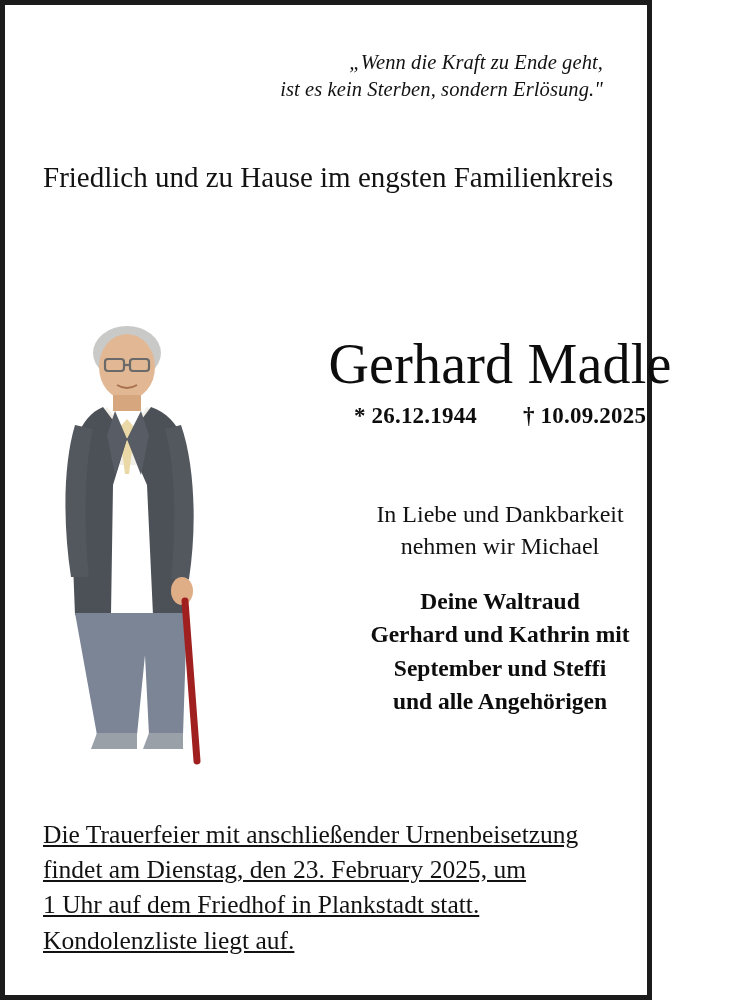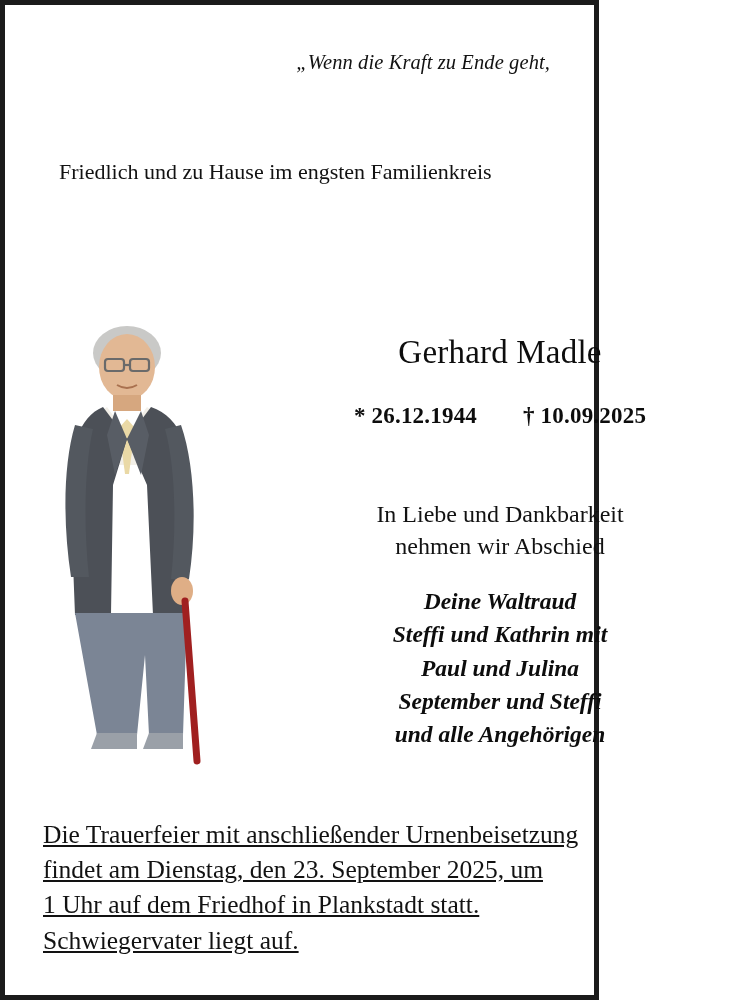--- a/index.html
+++ b/index.html
@@ -11,21 +11,21 @@
   body {
     width: 749px;
     height: 1000px;
     font-family: "Liberation Serif", serif;
     color: #111111;
     overflow: hidden;
   }
 
   .obituary {
     position: relative;
-    width: 599px;
+    width: 652px;
     height: 1000px;
     background: #701a75;
     border: 5px solid #1b1b1b;
     padding: 0;
   }
 
   .inner {
     position: absolute;
     top: 0; left: 0; right: 0; bottom: 0;
     background: #ffffff;
@@ -41,23 +41,23 @@
     font-size: 20.5px;
     line-height: 1.32;
     color: #121212;
     letter-spacing: 0.1px;
   }
   .quote .line { display: block; white-space: nowrap; }
 
   .intro {
     position: absolute;
     top: 152px;
-    left: 54px;
+    left: 38px;
     width: 660px;
-    font-size: 22px;
+    font-size: 29px;
     line-height: 1.38;
     color: #121212;
   }
   .intro .line { display: block; }
 
   .portrait {
     position: absolute;
     left: 40px;
     top: 310px;
     width: 200px;
@@ -67,21 +67,21 @@
 
   
   .portrait svg { display: block; }
 
   .name {
     position: absolute;
     top: 330px;
     left: 260px;
     width: 470px;
     text-align: center;
-    font-size: 33px;
+    font-size: 56px;
     line-height: 1.05;
     color: #0d0d0d;
     letter-spacing: 0.2px;
   }
 
   .dates {
     position: absolute;
     top: 398px;
     left: 260px;
     width: 470px;
@@ -108,21 +108,20 @@
   .family {
     position: absolute;
     top: 580px;
     left: 260px;
     width: 470px;
     text-align: center;
     font-size: 23.5px;
     font-weight: bold;
     line-height: 1.42;
     color: #0d0d0d;
-    font-style: italic;
   }
   .family .line { display: block; }
 
   .footer {
     position: absolute;
     top: 812px;
     left: 38px;
     width: 680px;
     font-size: 25.5px;
     line-height: 1.38;
@@ -131,20 +130,21 @@
   .footer .line { display: block; text-decoration: underline; }
 </style>
 </head>
 <body>
 
 <div class="obituary">
   <div class="inner">
 
     <div class="quote">
       <span class="line">„Wenn die Kraft zu Ende geht,</span>
+      <span class="line">ist es kein Sterben, sondern Erlösung."</span>
     </div>
 
     <div class="intro">
       <span class="line">Friedlich und zu Hause im engsten Familienkreis</span>
     </div>
 
     <div class="portrait">
       <svg width="200" height="460" viewBox="0 0 200 460" xmlns="http://www.w3.org/2000/svg" aria-hidden="true">
 
         <ellipse cx="82" cy="38" rx="34" ry="27" fill="#c9c9c7"></ellipse>
@@ -188,32 +188,31 @@
     <div class="name">Gerhard Madle</div>
 
     <div class="dates">
       <span>* 26.12.1944</span>
       <span class="sep"></span>
       <span>† 10.09.2025</span>
     </div>
 
     <div class="farewell">
       <span class="line">In Liebe und Dankbarkeit</span>
-      <span class="line">nehmen wir Abschied</span>
+      <span class="line">nehmen wir Michael</span>
     </div>
 
     <div class="family">
       <span class="line">Deine Waltraud</span>
-      <span class="line">Steffi und Kathrin mit</span>
-      <span class="line">Paul und Julina</span>
+      <span class="line">Gerhard und Kathrin mit</span>
       <span class="line">September und Steffi</span>
       <span class="line">und alle Angehörigen</span>
     </div>
 
     <div class="footer">
       <span class="line">Die Trauerfeier mit anschließender Urnenbeisetzung</span>
-      <span class="line">findet am Dienstag, den 23. September 2025, um</span>
+      <span class="line">findet am Dienstag, den 23. February 2025, um</span>
       <span class="line">1 Uhr auf dem Friedhof in Plankstadt statt.</span>
-      <span class="line">Schwiegervater liegt auf.</span>
+      <span class="line">Kondolenzliste liegt auf.</span>
     </div>
 
   </div>
 </div>
 
 </body></html>

